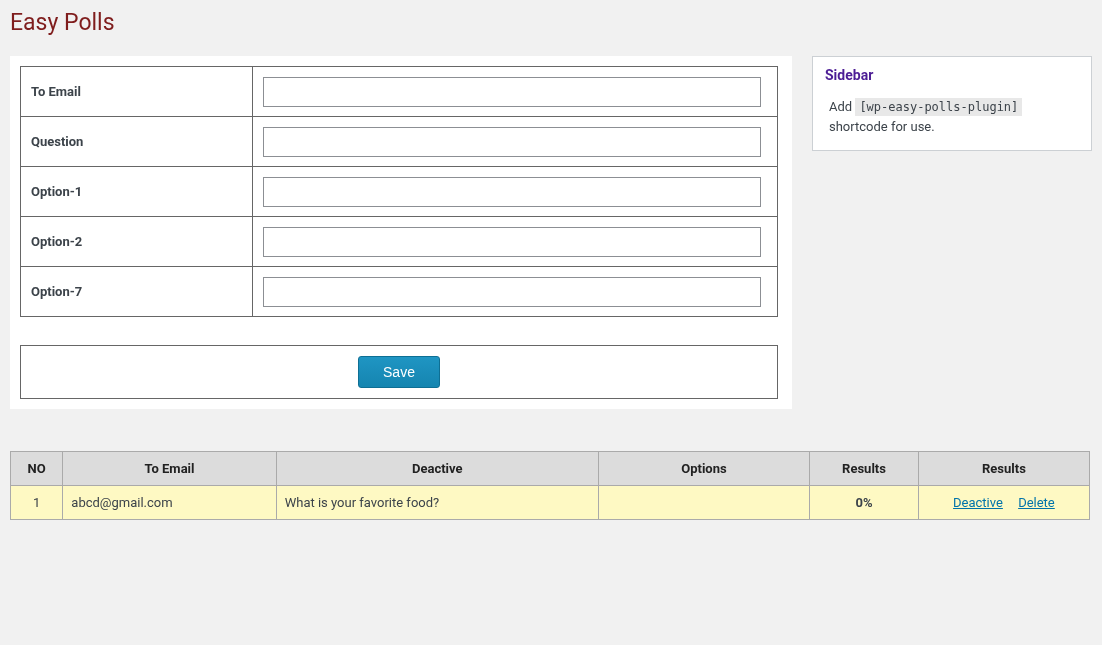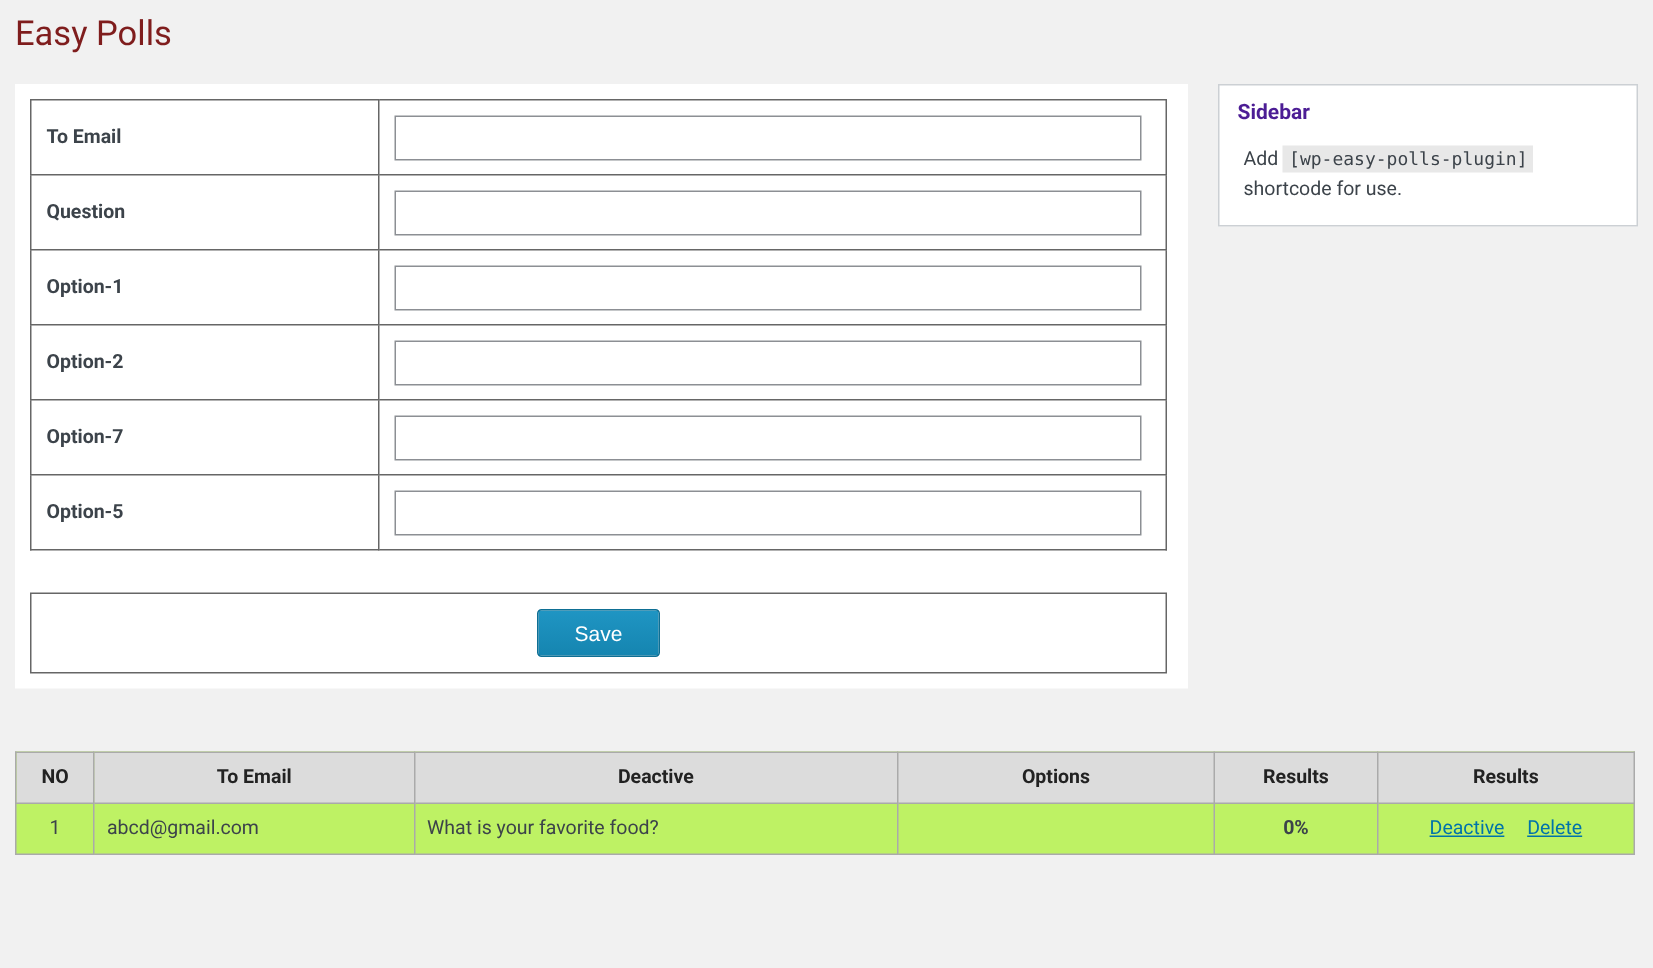--- a/index.html
+++ b/index.html
@@ -99,21 +99,21 @@
     background: #e8e8e8;
     padding: 2px 4px;
     font-family: Menlo, Consolas, monospace;
     font-size: 12px;
   }
 
   table.list-table {
     width: 1080px;
     border-collapse: collapse;
     margin-top: 42px;
-    background: #bef264;
+    background: #fef9c3;
   }
   table.list-table th,
   table.list-table td {
     border: 1px solid #aaa;
     font-size: 13px;
   }
   table.list-table th {
     background: #dcdcdc;
     font-weight: 700;
     padding: 9px 6px;
@@ -157,24 +157,20 @@
         <tr>
           <th>Option-1</th>
           <td><input type="text" value="" style=""></td>
         </tr>
         <tr>
           <th>Option-2</th>
           <td><input type="text" value="" style=""></td>
         </tr>
         <tr>
           <th>Option-7</th>
-          <td><input type="text" value="" style=""></td>
-        </tr>
-        <tr>
-          <th>Option-5</th>
           <td><input type="text" value="" style=""></td>
         </tr>
       </tbody>
     </table>
     <div class="save-row">
       <button class="save-btn">Save</button>
     </div>
   </div>
 
   <div class="sidebar-card">

